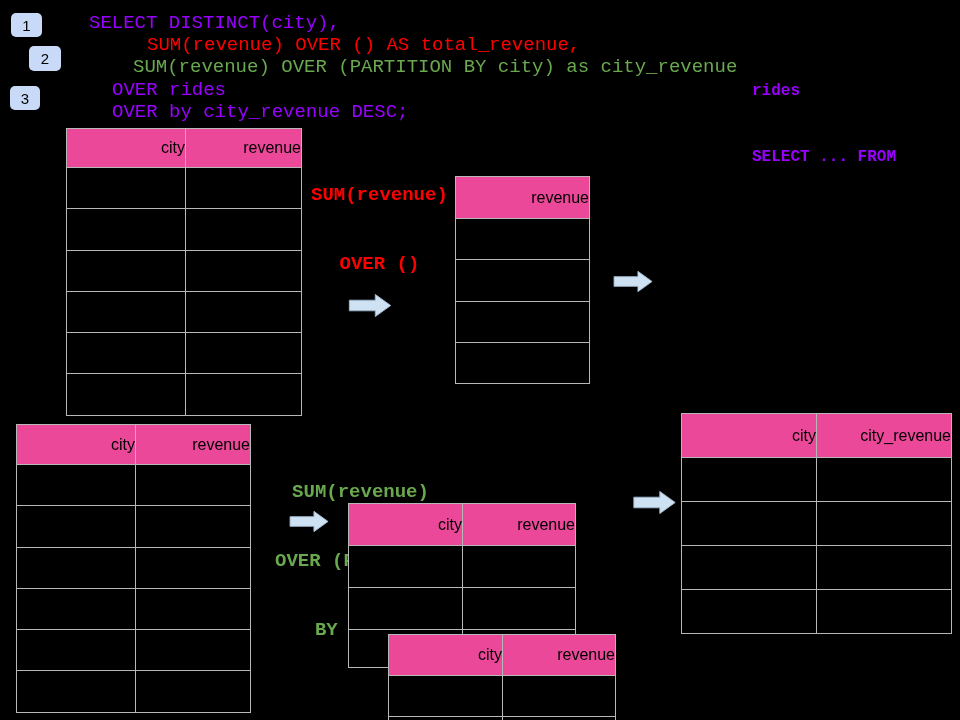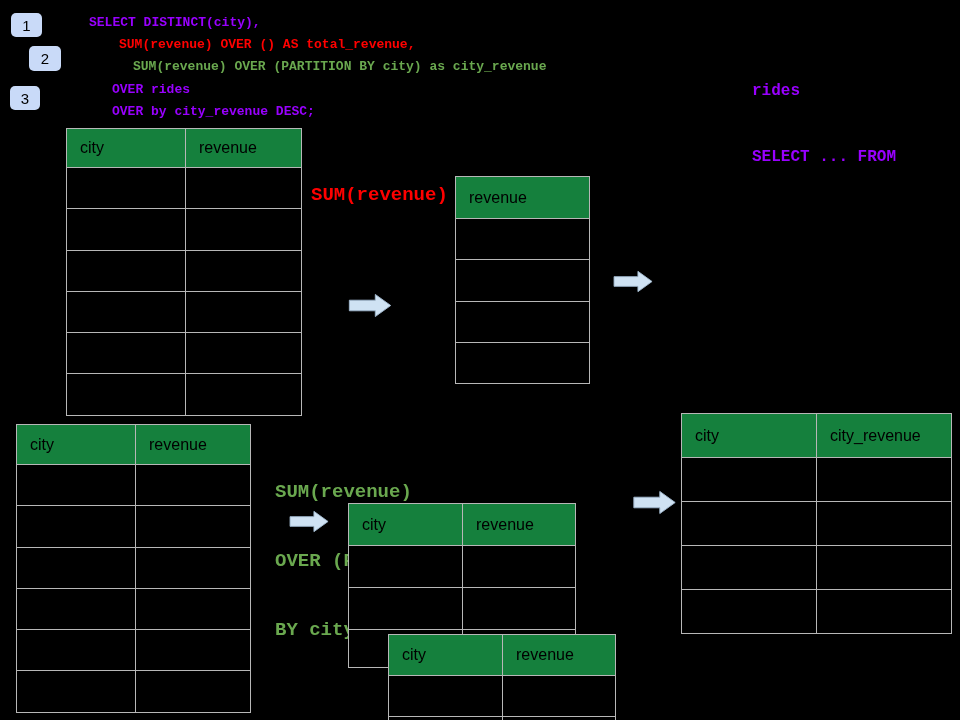--- a/index.html
+++ b/index.html
@@ -11,35 +11,36 @@
     position: relative;
     width: 960px;
     height: 720px;
     overflow: hidden;
     font-family: "Liberation Sans", sans-serif;
   }
   
   .codeline {
     position: absolute;
     font-family: "Liberation Mono", "DejaVu Sans Mono", monospace;
-    font-weight: bold;
-    font-size: 13px;
+    font-weight: normal;
+    font-size: 19px;
     line-height: 22px;
     white-space: pre;
   }
   .c-purple { color: #9900ff; }
   .c-red    { color: #ff0000; }
   .c-green  { color: #6aa84f; }
   .note {
     position: absolute;
     font-family: "Liberation Mono", "DejaVu Sans Mono", monospace;
     font-weight: bold;
     font-size: 19px;
     line-height: 23px;
     white-space: pre;
+    text-align: center;
   }
   .sidenote {
     position: absolute;
     left: 752px; top: 36px;
     font-family: "Liberation Mono", "DejaVu Sans Mono", monospace;
     font-weight: bold;
     font-size: 16px;
     line-height: 22px;
     color: #9900ff;
     white-space: pre;
@@ -61,54 +62,55 @@
     border-collapse: collapse;
     table-layout: fixed;
     background: transparent;
   }
   table.grid th, table.grid td {
     border: 1px solid #b7b7b7;
     padding: 0;
     box-sizing: border-box;
   }
   table.grid th {
-    background: #15803d;
+    background: #ec4899;
     color: #000;
     font-family: "Liberation Sans", sans-serif;
     font-size: 16px;
     font-weight: normal;
-    text-align: left;
+    text-align: right;
     padding-left: 13px;
     vertical-align: middle;
   }
   table.grid td { background: #000; }
   
   .arrow { position: absolute; }
   .arrow polygon { fill: #cfe2f3; stroke: #9fb6cc; stroke-width: 1; }
 </style>
 </head>
 <body>
 
 <div class="badge" style="left:11px; top:13px; width:31px; height:24px;">1</div>
 <div class="badge" style="left:29px; top:46px; width:32px; height:25px;">2</div>
 <div class="badge" style="left:10px; top:86px; width:30px; height:24px;">3</div>
 
 <div class="codeline c-purple" style="left:89px;  top:12px;">SELECT DISTINCT(city),</div>
-<div class="codeline c-red" style="left:119px; top:34px;text-align:center;">SUM(revenue) OVER () AS total_revenue,</div>
+<div class="codeline c-red" style="left:147px; top:34px;text-align:center;">SUM(revenue) OVER () AS total_revenue,</div>
 <div class="codeline c-green" style="left:133px; top:56px;">SUM(revenue) OVER (PARTITION BY city) as city_revenue</div>
 <div class="codeline c-purple" style="left:112px; top:79px;">OVER rides</div>
 <div class="codeline c-purple" style="left:112px; top:101px;">OVER by city_revenue DESC;</div>
 
 <div class="sidenote">
   <div>rides</div>
   <div>SELECT ... FROM</div>
 </div>
 
 <div class="note c-red" style="left:311px; top:138px;">
   <div>SUM(revenue)</div>
+  <div>OVER ()</div>
 </div>
 
 <div class="note c-green" style="left:275px; top:435px;">
   <div>SUM(revenue)</div>
   <div>OVER (PARTITION</div>
   <div>BY city)</div>
 </div>
 
 <table class="grid" style="left:66px; top:128px;">
     <thead>

